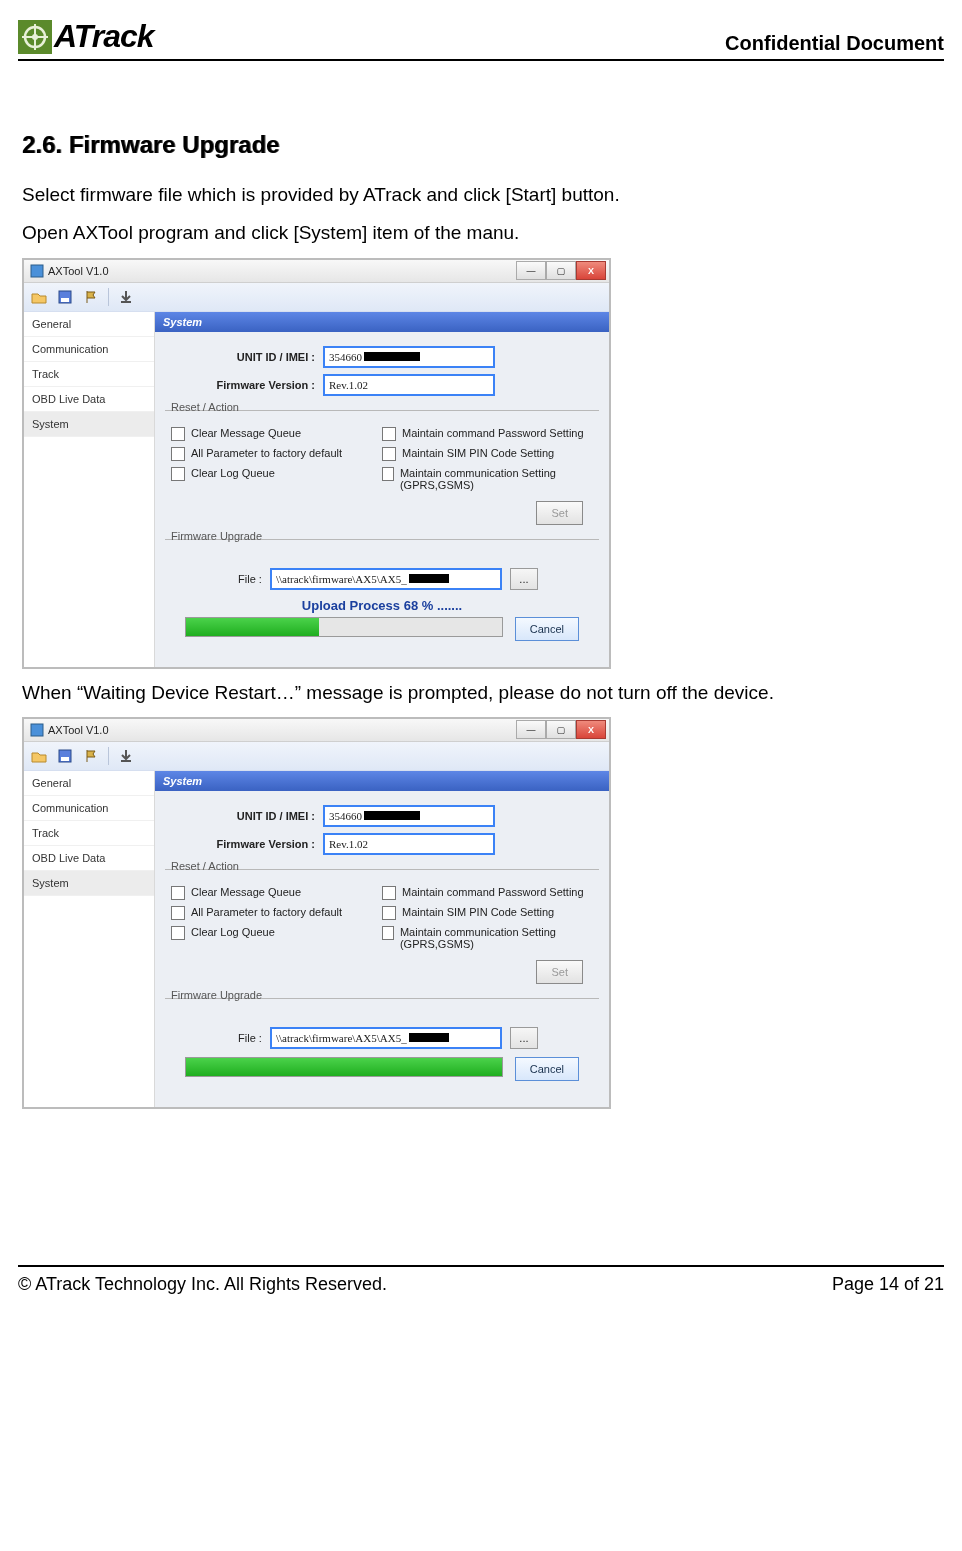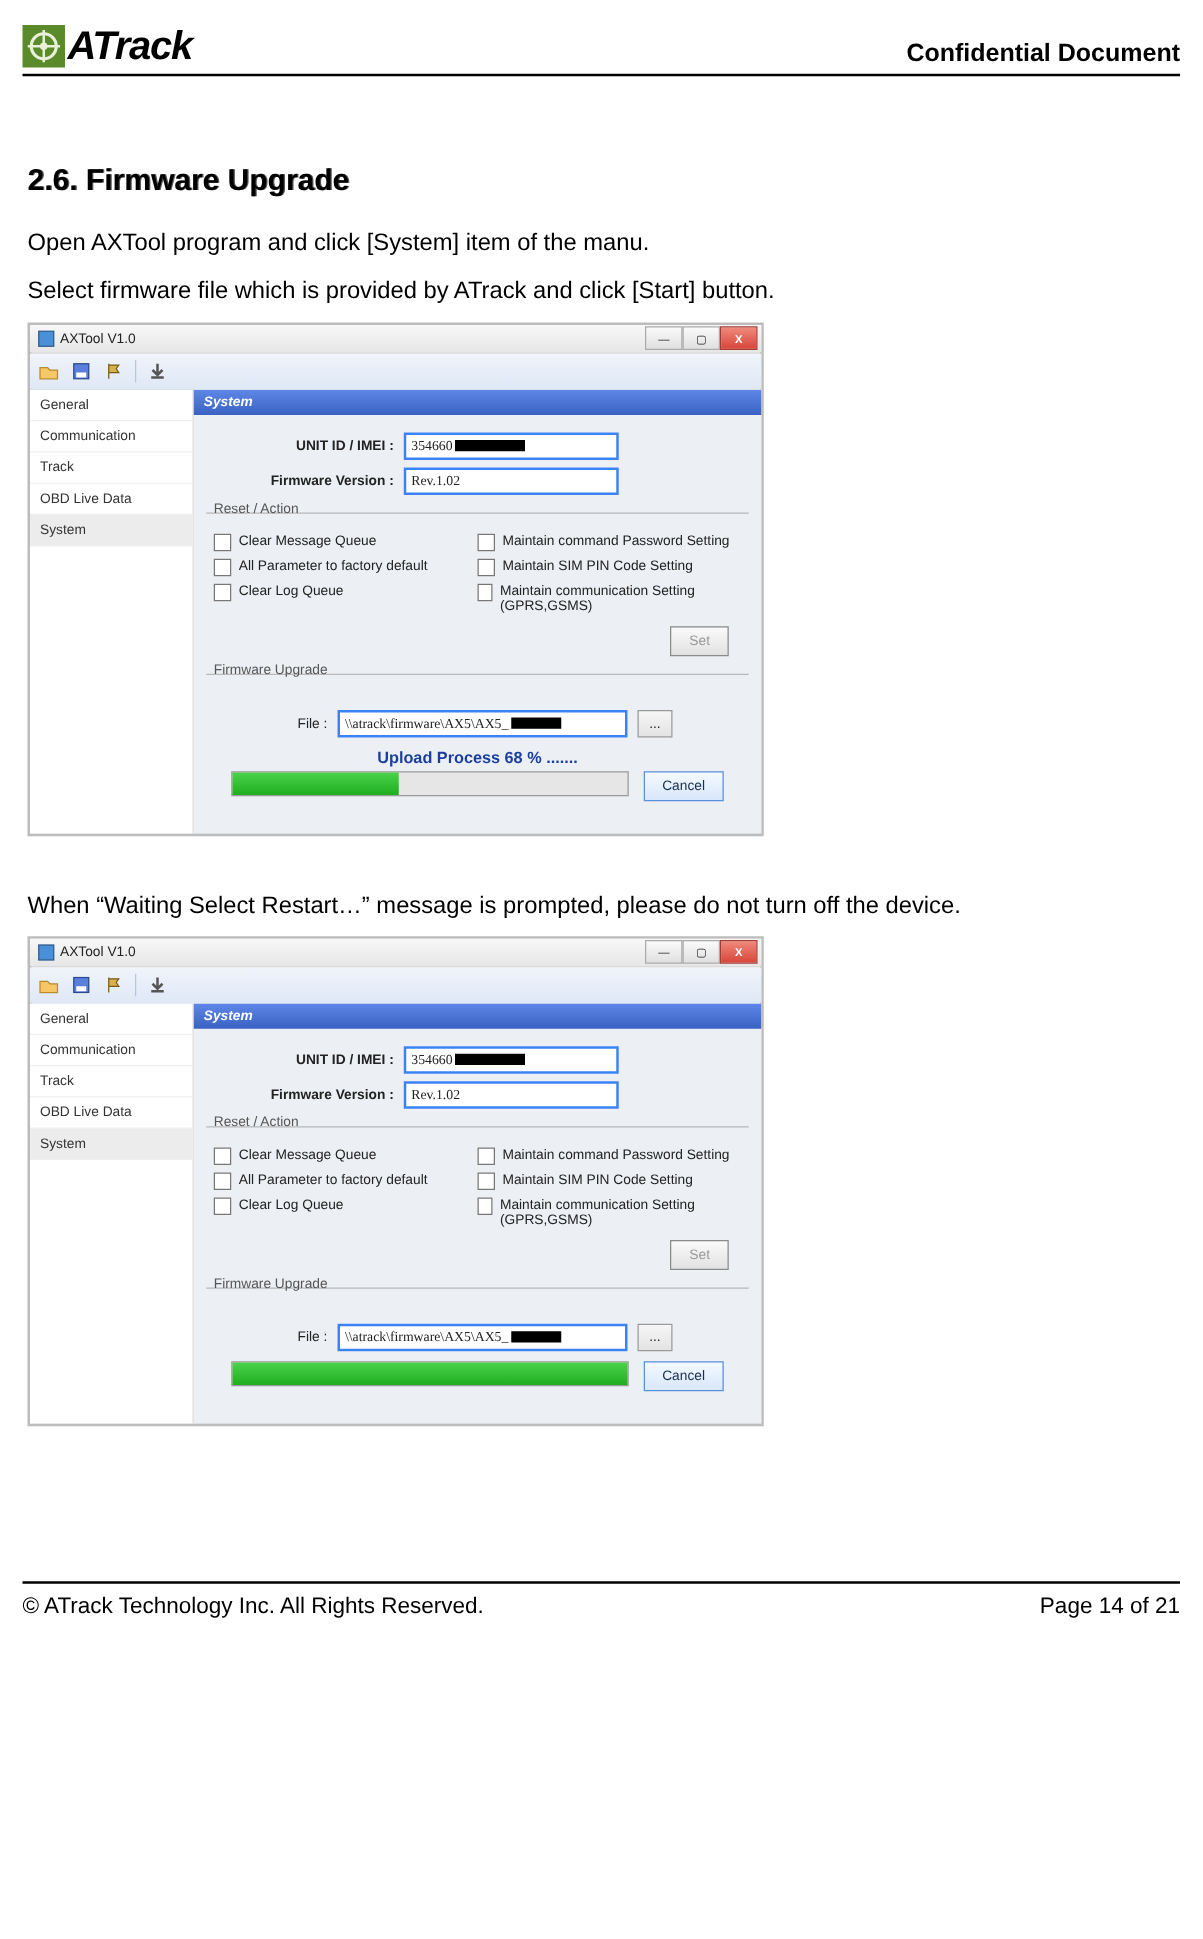--- a/index.html
+++ b/index.html
@@ -10,21 +10,21 @@
   .logo-mark svg { display:block; }
   .logo-text { font-weight:900; font-size:32px; font-style:italic; letter-spacing:-1px; }
   .conf { font-weight:700; font-size:20px; }
   .content { padding:0 4px; }
   .h-section { font-weight:900; font-size:24px; margin:70px 0 20px 0; text-shadow:1px 0 0 #555; }
   .para { font-size:19px; line-height:1.7; margin:6px 0; }
   .footer-rule { position:absolute; left:18px; right:18px; bottom:46px; border-top:2px solid #000; }
   .footer-row { position:absolute; left:18px; right:18px; bottom:18px; display:flex; justify-content:space-between; font-size:18px; }
 
   
-  .axwin { width:585px; border:2px solid #bcbcbc; box-shadow:0 0 0 1px #888 inset; font-family: "Segoe UI", Tahoma, sans-serif; font-size:11px; color:#222; margin-top:8px; margin-bottom:40px; }
+  .axwin { width:585px; border:2px solid #bcbcbc; box-shadow:0 0 0 1px #888 inset; font-family: "Segoe UI", Tahoma, sans-serif; font-size:11px; color:#222; margin-top:8px; margin-bottom:8px; }
   .titlebar { background:linear-gradient(#f8f8f8,#e6e6e6); height:22px; display:flex; align-items:center; justify-content:space-between; padding:0 3px 0 6px; border-bottom:1px solid #cfcfcf; }
   .tb-left { display:flex; align-items:center; gap:4px; }
   .tb-icon { width:14px; height:14px; } 
   .tb-title { font-size:11px; }
   .winbtns { display:flex; gap:0; }
   .winbtn { width:28px; height:17px; border:1px solid #aaa; background:linear-gradient(#fafafa,#e0e0e0); display:flex; align-items:center; justify-content:center; font-size:9px; }
   .winbtn.close { background:linear-gradient(#ef8a7c,#d9453a); border-color:#a83a32; color:#fff; font-weight:700; }
   .toolbar { background:linear-gradient(#f0f4fb,#dfe8f6); height:28px; display:flex; align-items:center; gap:8px; padding:0 6px; border-bottom:1px solid #d6dff0; }
   .t-icon { width:18px; height:18px; display:flex; align-items:center; justify-content:center; }
   .t-divider { width:1px; height:18px; background:#b9c5da; }
@@ -80,22 +80,22 @@
           <circle cx="13" cy="13" r="3" fill="#e8f0d8"></circle>
         </svg>
       </div>
       <span class="logo-text">ATrack</span>
     </div>
     <div class="conf">Confidential Document</div>
   </div>
 
   <div class="content">
     <div class="h-section">2.6. Firmware Upgrade</div>
+    <div class="para">Select firmware file which is provided by ATrack and click [Start] button.</div>
     <div class="para">Open AXTool program and click [System] item of the manu.</div>
-    <div class="para">Select firmware file which is provided by ATrack and click [Start] button.</div>
 
     <div class="axwin">
       <div class="titlebar">
         <div class="tb-left">
           <span class="tb-icon">
             <svg width="14" height="14">
                 <rect x="1" y="1" width="12" height="12" fill="#4a90d9" stroke="#2b5c8a"></rect>
               </svg>
           </span>
           <span class="tb-title">AXTool V1.0</span>
@@ -206,21 +206,21 @@
               <div class="progress">
                   <div class="fill" style="width:42%"></div>
                 </div>
               <div class="btn primary">Cancel</div>
             </div>
           </div>
         </div>
       </div>
     </div>
 
-    <div class="para">When “Waiting Select Restart…” message is prompted, please do not turn off the device.</div>
+    <div class="para">When “Waiting Device Restart…” message is prompted, please do not turn off the device.</div>
 
     <div class="axwin">
       <div class="titlebar">
         <div class="tb-left">
           <span class="tb-icon">
             <svg width="14" height="14">
                 <rect x="1" y="1" width="12" height="12" fill="#4a90d9" stroke="#2b5c8a"></rect>
               </svg>
           </span>
           <span class="tb-title">AXTool V1.0</span>

